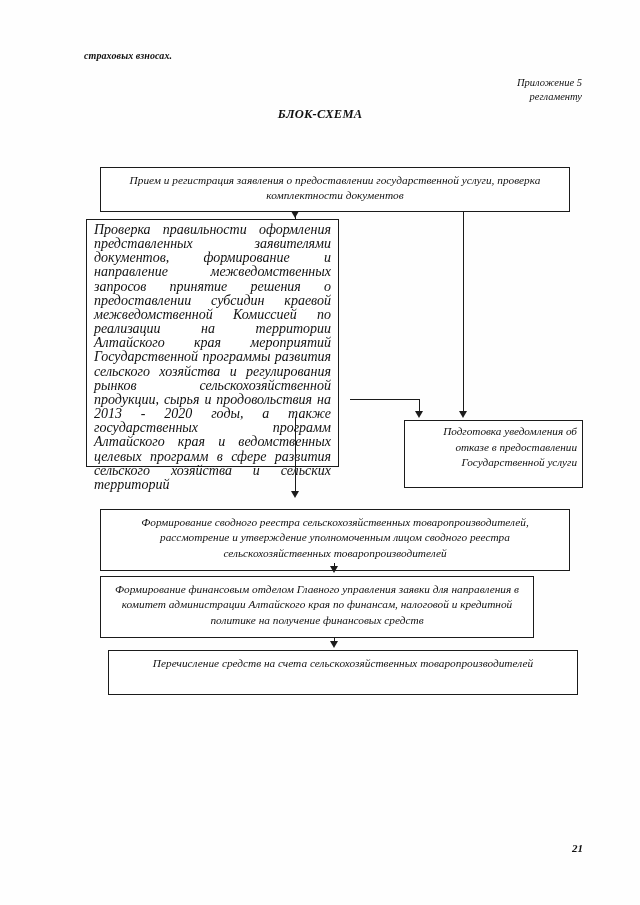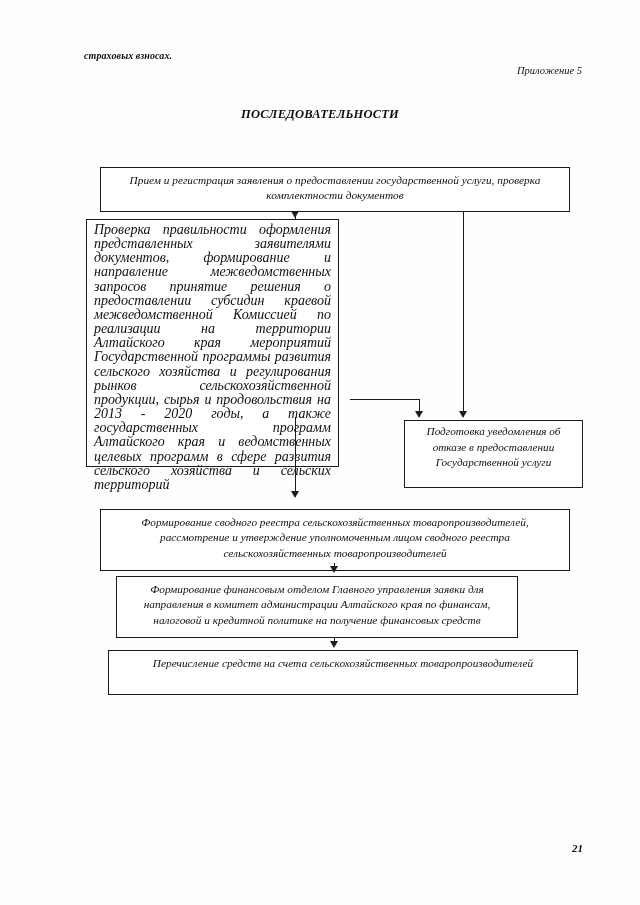--- a/index.html
+++ b/index.html
@@ -25,21 +25,21 @@
     position: absolute;
     left: 84px;
     top: 50px;
     font-size: 10px;
     font-weight: bold;
     letter-spacing: 0.1px;
   }
   .appendix-ref {
     position: absolute;
     right: 58px;
-    top: 64px;
+    top: 76px;
     width: 220px;
     text-align: right;
     font-size: 10.5px;
     line-height: 13.5px;
   }
   .doc-title {
     position: absolute;
     left: 0;
     right: 0;
     top: 106px;
@@ -58,27 +58,27 @@
     position: absolute;
     border: 1.4px solid #1b1b1b;
     background: #ffffff;
     box-sizing: border-box;
     font-size: 11.3px;
     line-height: 15.4px;
     padding: 3px 6px;
   }
   .node.center { text-align: center; }
   .node.justify { text-align: justify; text-align-last: left; padding: 3px 7px; }
-  .node.left { text-align: center; }
+  .node.left { text-align: right; }
 
   #node-intake   { left: 100px; top: 167px; width: 470px; height: 45px; padding-top: 5px; }
   #node-review   { left: 86px;  top: 219px; width: 253px; height: 248px; font-size: 14px; line-height: 14.15px; }
   #node-refusal  { left: 404px; top: 420px; width: 179px; height: 68px; font-size: 11.2px; line-height: 15.6px; padding: 3px 5px; }
   #node-registry { left: 100px; top: 501px; width: 470px; height: 62px; padding-top: 5px; margin-top: 8px; }
-  #node-request  { left: 116px; top: 576px; width: 402px; height: 62px; padding-top: 5px; }
+  #node-request  { left: 100px; top: 576px; width: 434px; height: 62px; padding-top: 5px; }
   #node-transfer { left: 108px; top: 650px; width: 470px; height: 45px; padding-top: 5px; }
 
   
   .line { position: absolute; background: #1b1b1b; }
   .v { width: 1.4px; }
   .h { height: 1.4px; }
   .arrowhead {
     position: absolute;
     width: 0; height: 0;
     border-left: 4.2px solid transparent;
@@ -121,24 +121,25 @@
 </style>
 </head>
 <body>
 
 <div class="page">
 
   <div class="running-head">страховых взносах.</div>
 
   <div class="appendix-ref">
     <div>Приложение 5</div>
+    <div>регламенту</div>
   </div>
 
   <div class="doc-title">
-    <div>ПОСЛЕДОВАТЕЛЬНОСТИ</div>
+    <div>БЛОК-СХЕМА</div>
   </div>
 
   <div class="flow">
 
     <div class="node center" id="node-intake">Прием и регистрация заявления о предоставлении государственной услуги, проверка комплектности документов</div>
 
     <div class="node justify" id="node-review">Проверка правильности оформления представленных заявителями документов, формирование и направление межведомственных запросов принятие решения о предоставлении субсидин краевой межведомственной Комиссией по реализации на территории Алтайского края мероприятий Государственной программы развития сельского хозяйства и регулирования рынков сельскохозяйственной продукции, сырья и продовольствия на 2013 - 2020 годы, а также государственных программ Алтайского края и ведомственных целевых программ в сфере развития сельского хозяйства и сельских территорий</div>
 
     <div class="node left" id="node-refusal">Подготовка уведомления об отказе в предоставлении Государственной услуги</div>
 

